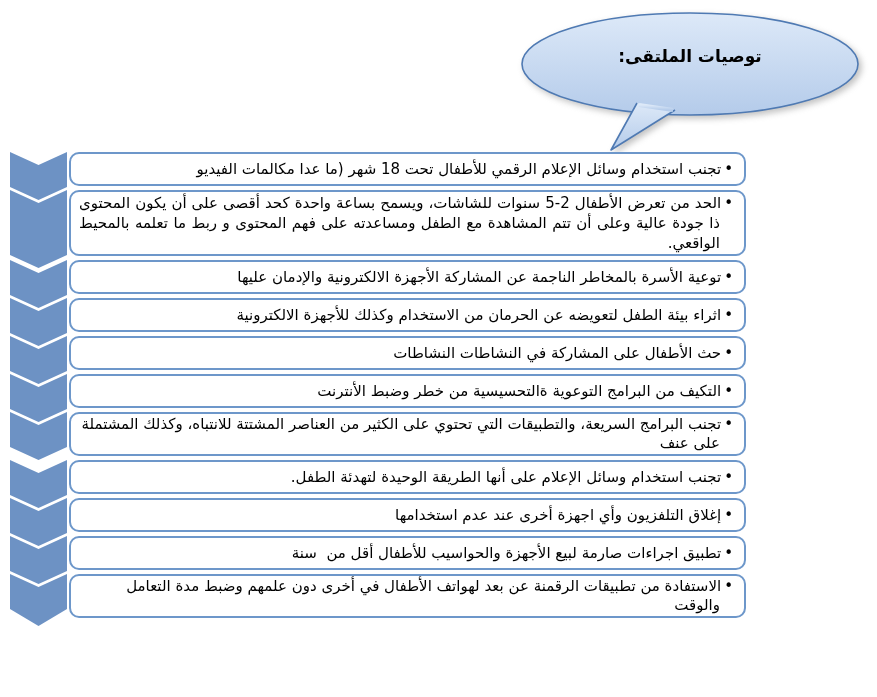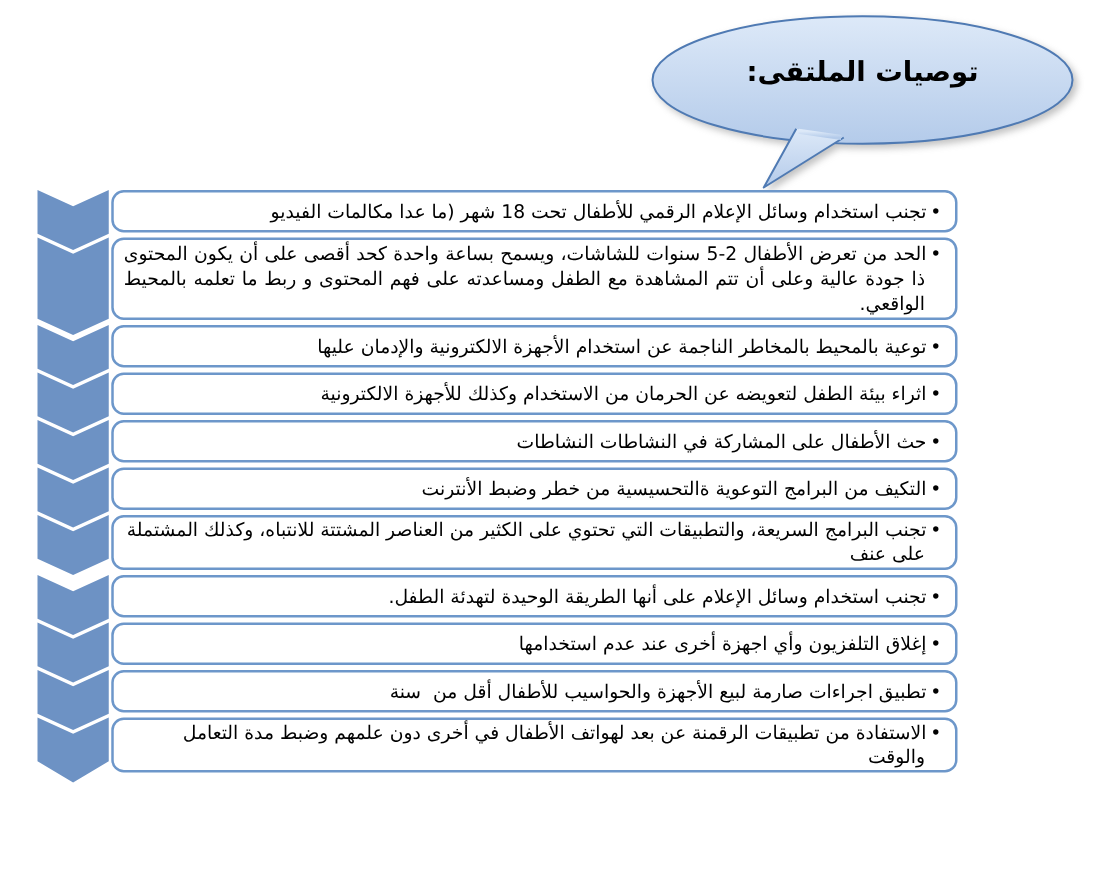--- a/index.html
+++ b/index.html
@@ -4,26 +4,26 @@
 <style>
   html,body{margin:0;padding:0;background:#ffffff;}
   body{font-family:"DejaVu Sans",sans-serif;}
   .canvas{position:relative;width:877px;height:697px;background:#ffffff;overflow:hidden;}
 
   
   .bubble-wrap{position:absolute;left:505px;top:6px;width:372px;height:152px;}
   .bubble-wrap svg{overflow:visible;filter:drop-shadow(3px 3px 3px rgba(120,120,120,.45));}
   .bubble-title{
     position:absolute;left:35px;top:40px;width:300px;
-    text-align:center;font-size:22px;font-weight:bold;color:#000;
+    text-align:center;font-size:17px;font-weight:bold;color:#000;
     direction:rtl;
   }
 
   
-  .rows{position:absolute;left:30px;top:152px;width:736px;display:flex;flex-direction:column;gap:4px;}
+  .rows{position:absolute;left:10px;top:152px;width:736px;display:flex;flex-direction:column;gap:4px;}
   .row{position:relative;display:flex;}
   .chev{position:absolute;left:0;top:0;width:57px;height:51px;}
   .chev svg{overflow:visible;display:block;}
   .box{
     margin-left:59px;width:677px;box-sizing:border-box;
     background:#ffffff;border:2px solid #6d97ca;border-radius:10px;
     min-height:34px;display:flex;align-items:center;
     position:relative;z-index:2;
   }
   .row.tall .box{min-height:64px;}
@@ -79,21 +79,21 @@
       </div>
     </div>
 
     <div class="row">
       <div class="chev">
         <svg width="57" height="51">
             <polygon points="0,0 28.5,13 57,0 57,35 28.5,48 0,35" fill="#6d92c4"></polygon>
           </svg>
       </div>
       <div class="box">
-        <p class="txt"><span class="bullet">•</span><span>توعية بالمحيط بالمخاطر الناجمة عن استخدام الأجهزة الالكترونية والإدمان عليها</span></p>
+        <p class="txt"><span class="bullet">•</span><span>توعية الأسرة بالمخاطر الناجمة عن المشاركة الأجهزة الالكترونية والإدمان عليها</span></p>
       </div>
     </div>
 
     <div class="row">
       <div class="chev">
         <svg width="57" height="51">
             <polygon points="0,0 28.5,13 57,0 57,35 28.5,48 0,35" fill="#6d92c4"></polygon>
           </svg>
       </div>
       <div class="box">

